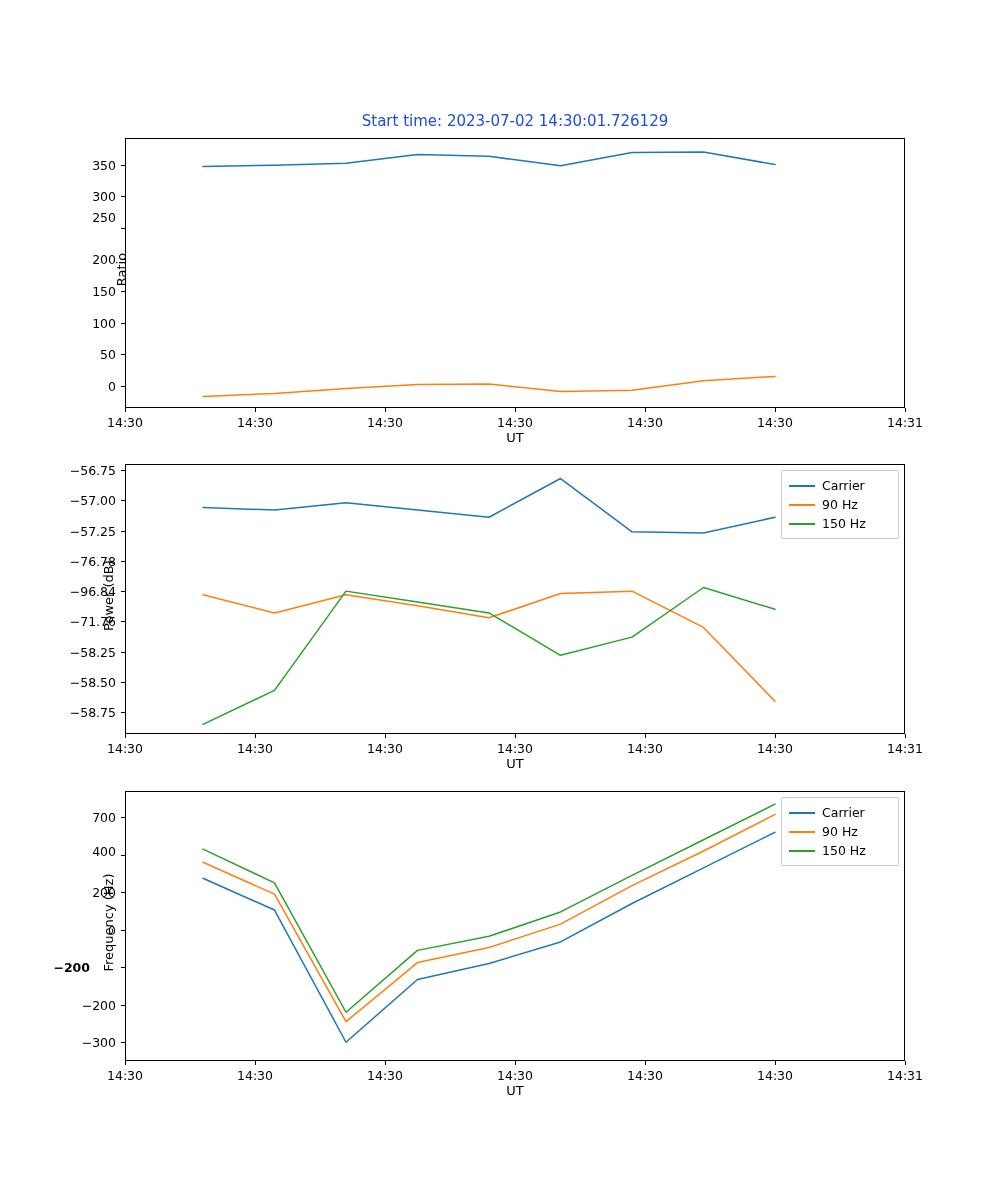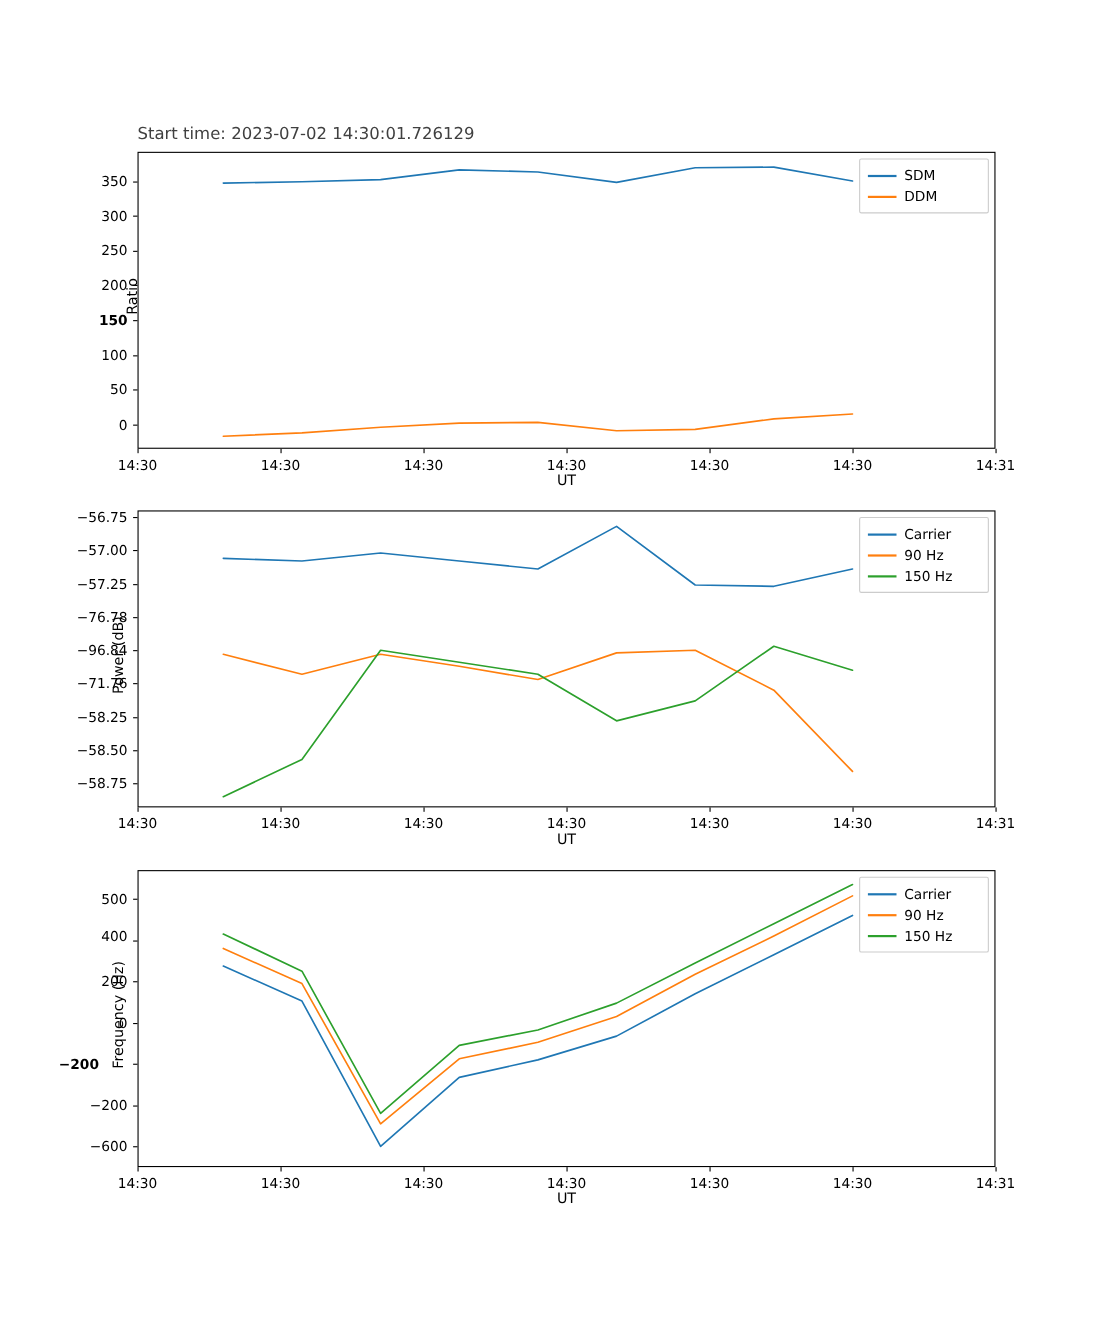--- a/index.html
+++ b/index.html
@@ -18,22 +18,23 @@
     position: relative;
     width: 1000px;
     height: 1200px;
   }
   .panel {
     position: absolute;
   }
   .plot-title {
     position: absolute;
     width: 100%;
+    text-align: center;
     font-size: 15px;
-    color: #404040;
+    color: #1d4ed8;
     top: -26px;
   }
   .axes-frame {
     position: absolute;
     left: 0; top: 0; right: 0; bottom: 0;
     border: 1px solid #000000;
     box-sizing: border-box;
     background: #ffffff;
   }
   .plot-svg {
@@ -108,30 +109,20 @@
 
   <div class="panel" style="left:125px; top:138px; width:780px; height:270px;">
     <div class="plot-title">Start time: 2023-07-02 14:30:01.726129</div>
     <div class="axes-frame"></div>
     <svg class="plot-svg" width="780" height="270">
       <g id="p0-lines">
           <polyline points="78.00,28.45 149.50,27.19 221.00,25.29 292.50,16.44 364.00,18.34 435.50,27.82 507.00,14.54 578.50,13.91 650.00,26.56" fill="none" stroke="#1f77b4" stroke-width="1.5" stroke-linejoin="round" stroke-linecap="round"></polyline>
           <polyline points="78.00,258.62 149.50,255.46 221.00,250.40 292.50,246.60 364.00,245.97 435.50,253.56 507.00,252.30 578.50,242.81 650.00,238.38" fill="none" stroke="#ff7f0e" stroke-width="1.5" stroke-linejoin="round" stroke-linecap="round"></polyline>
         </g>
     </svg>
-    <div class="legend" style="right:6px; top:6px; width:118px;">
-      <div class="legend-row">
-        <span class="legend-swatch" style="background:#1f77b4"></span>
-        <span class="legend-label">SDM</span>
-      </div>
-      <div class="legend-row">
-        <span class="legend-swatch" style="background:#ff7f0e"></span>
-        <span class="legend-label">DDM</span>
-      </div>
-    </div>
     <div class="ylabel" style="left:-104px; top:124px; width:200px; text-align:center; transform:rotate(-90deg);">Ratio</div>
     <div class="xlabel" style="top:292px;">UT</div>
     <div id="p0-xticks">
         <div class="tick-mark-x" style="left: 0px; top: 270px;"></div>
         <div class="tick-x" style="left: 0px; top: 277px;">14:30</div>
         <div class="tick-mark-x" style="left: 130px; top: 270px;"></div>
         <div class="tick-x" style="left: 130px; top: 277px;">14:30</div>
         <div class="tick-mark-x" style="left: 260px; top: 270px;"></div>
         <div class="tick-x" style="left: 260px; top: 277px;">14:30</div>
         <div class="tick-mark-x" style="left: 390px; top: 270px;"></div>
@@ -144,25 +135,25 @@
         <div class="tick-x" style="left: 780px; top: 277px;">14:31</div>
       </div>
     <div id="p0-yticks">
         <div class="tick-mark-y" style="left: -4px; top: 247.869px;"></div>
         <div class="tick-y" style="right: 789px; width: 90px; top: 247.869px;">0</div>
         <div class="tick-mark-y" style="left: -4px; top: 216.253px;"></div>
         <div class="tick-y" style="right: 789px; width: 90px; top: 216.253px;">50</div>
         <div class="tick-mark-y" style="left: -4px; top: 184.637px;"></div>
         <div class="tick-y" style="right: 789px; width: 90px; top: 184.637px;">100</div>
         <div class="tick-mark-y" style="left: -4px; top: 153.021px;"></div>
-        <div class="tick-y" style="right: 789px; width: 90px; top: 153.021px; font-weight: bold;">150</div>
+        <div class="tick-y" style="right: 789px; width: 90px; top: 153.021px;">150</div>
         <div class="tick-mark-y" style="left: -4px; top: 121.405px;"></div>
         <div class="tick-y" style="right: 789px; width: 90px; top: 121.405px;">200</div>
         <div class="tick-mark-y" style="left: -4px; top: 89.7892px;"></div>
-        <div class="tick-y" style="right: 789px; width: 90px; top: 89px;">250</div>
+        <div class="tick-y" style="right: 789px; width: 90px; top: 79px;">250</div>
         <div class="tick-mark-y" style="left: -4px; top: 58.1733px;"></div>
         <div class="tick-y" style="right: 789px; width: 90px; top: 58.1733px;">300</div>
         <div class="tick-mark-y" style="left: -4px; top: 26.5574px;"></div>
         <div class="tick-y" style="right: 789px; width: 90px; top: 26.5574px;">350</div>
       </div>
   </div>
 
   <div class="panel" style="left:125px; top:464px; width:780px; height:270px;">
     <div class="axes-frame"></div>
     <svg class="plot-svg" width="780" height="270">
@@ -262,29 +253,29 @@
         <div class="tick-x" style="left: 390px; top: 277px;">14:30</div>
         <div class="tick-mark-x" style="left: 520px; top: 270px;"></div>
         <div class="tick-x" style="left: 520px; top: 277px;">14:30</div>
         <div class="tick-mark-x" style="left: 650px; top: 270px;"></div>
         <div class="tick-x" style="left: 650px; top: 277px;">14:30</div>
         <div class="tick-mark-x" style="left: 780px; top: 270px;"></div>
         <div class="tick-x" style="left: 780px; top: 277px;">14:31</div>
       </div>
     <div id="p2-yticks">
         <div class="tick-mark-y" style="left: -4px; top: 251.25px;"></div>
-        <div class="tick-y" style="right: 789px; width: 90px; top: 251.25px;">−600</div>
+        <div class="tick-y" style="right: 789px; width: 90px; top: 251.25px;">−300</div>
         <div class="tick-mark-y" style="left: -4px; top: 213.75px;"></div>
         <div class="tick-y" style="right: 789px; width: 90px; top: 213.75px;">−200</div>
         <div class="tick-mark-y" style="left: -4px; top: 176.25px;"></div>
         <div class="tick-y" style="right: 815px; width: 90px; top: 176.25px; font-weight: bold;">−200</div>
         <div class="tick-mark-y" style="left: -4px; top: 138.75px;"></div>
         <div class="tick-y" style="right: 789px; width: 90px; top: 138.75px;">0</div>
         <div class="tick-mark-y" style="left: -4px; top: 101.25px;"></div>
         <div class="tick-y" style="right: 789px; width: 90px; top: 101.25px;">200</div>
         <div class="tick-mark-y" style="left: -4px; top: 63.75px;"></div>
         <div class="tick-y" style="right: 789px; width: 90px; top: 60px;">400</div>
         <div class="tick-mark-y" style="left: -4px; top: 26.25px;"></div>
-        <div class="tick-y" style="right: 789px; width: 90px; top: 26.25px;">500</div>
+        <div class="tick-y" style="right: 789px; width: 90px; top: 26.25px;">700</div>
       </div>
   </div>
 
 </div>
 
 </body></html>

